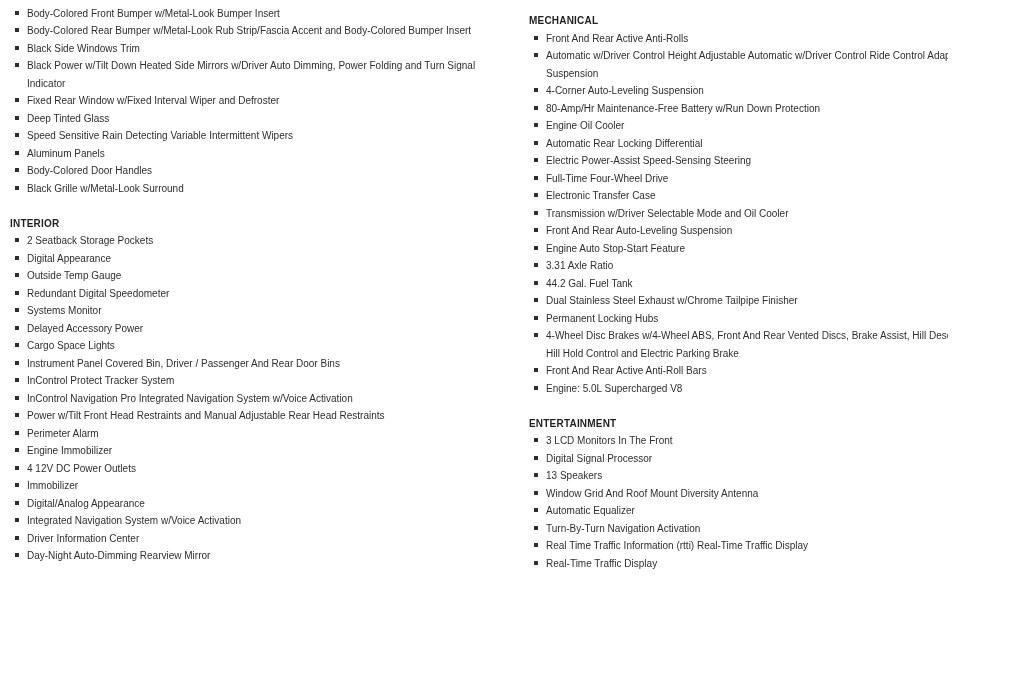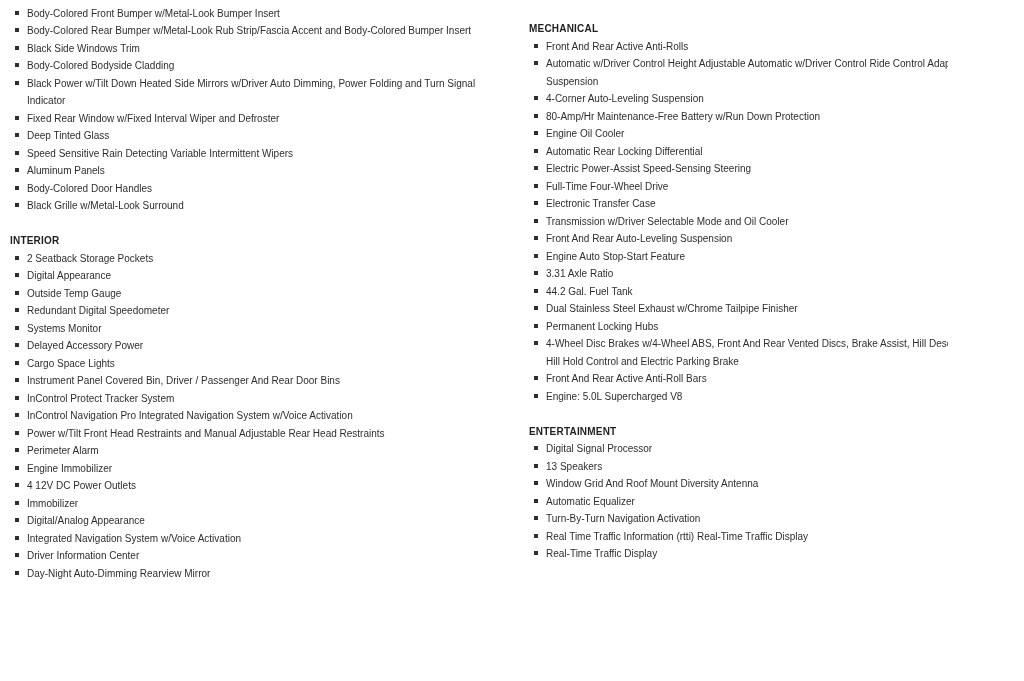--- a/index.html
+++ b/index.html
@@ -21,21 +21,21 @@
   .col {
     position: absolute;
   }
   .col.left {
     left: 10px;
     top: -13px;
     width: 492px;
   }
   .col.right {
     left: 529px;
-    top: 20px;
+    top: 12px;
     width: 482px;
   }
   .section + .section {
     margin-top: 17.5px;
   }
   .section-header {
     font-weight: bold;
     color: #1f1f1f;
     letter-spacing: 0.2px;
   }
@@ -81,24 +81,20 @@
         <div class="item">
           <span class="bullet"></span>
           <span class="txt">Body-Colored Rear Bumper w/Metal-Look Rub Strip/Fascia Accent and Body-Colored Bumper Insert</span>
         </div>
         <div class="item">
           <span class="bullet"></span>
           <span class="txt">Black Side Windows Trim</span>
         </div>
         <div class="item">
           <span class="bullet"></span>
-          <span class="txt">Body-Colored Bodyside Cladding</span>
-        </div>
-        <div class="item">
-          <span class="bullet"></span>
           <span class="txt">Black Power w/Tilt Down Heated Side Mirrors w/Driver Auto Dimming, Power Folding and Turn Signal Indicator</span>
         </div>
         <div class="item">
           <span class="bullet"></span>
           <span class="txt">Fixed Rear Window w/Fixed Interval Wiper and Defroster</span>
         </div>
         <div class="item">
           <span class="bullet"></span>
           <span class="txt">Deep Tinted Glass</span>
         </div>
@@ -276,20 +272,24 @@
         </div>
         <div class="item">
           <span class="bullet"></span>
           <span class="txt">Engine: 5.0L Supercharged V8</span>
         </div>
       </div>
       <div class="section">
         <div class="section-header">ENTERTAINMENT</div>
         <div class="item">
           <span class="bullet"></span>
+          <span class="txt">3 LCD Monitors In The Front</span>
+        </div>
+        <div class="item">
+          <span class="bullet"></span>
           <span class="txt">Digital Signal Processor</span>
         </div>
         <div class="item">
           <span class="bullet"></span>
           <span class="txt">13 Speakers</span>
         </div>
         <div class="item">
           <span class="bullet"></span>
           <span class="txt">Window Grid And Roof Mount Diversity Antenna</span>
         </div>

